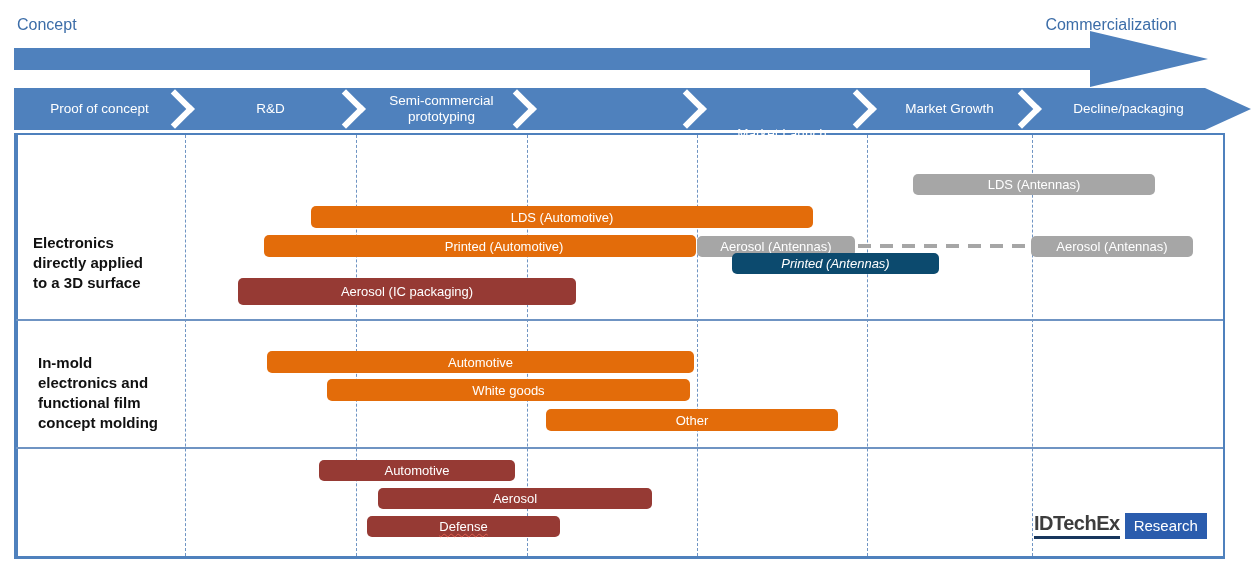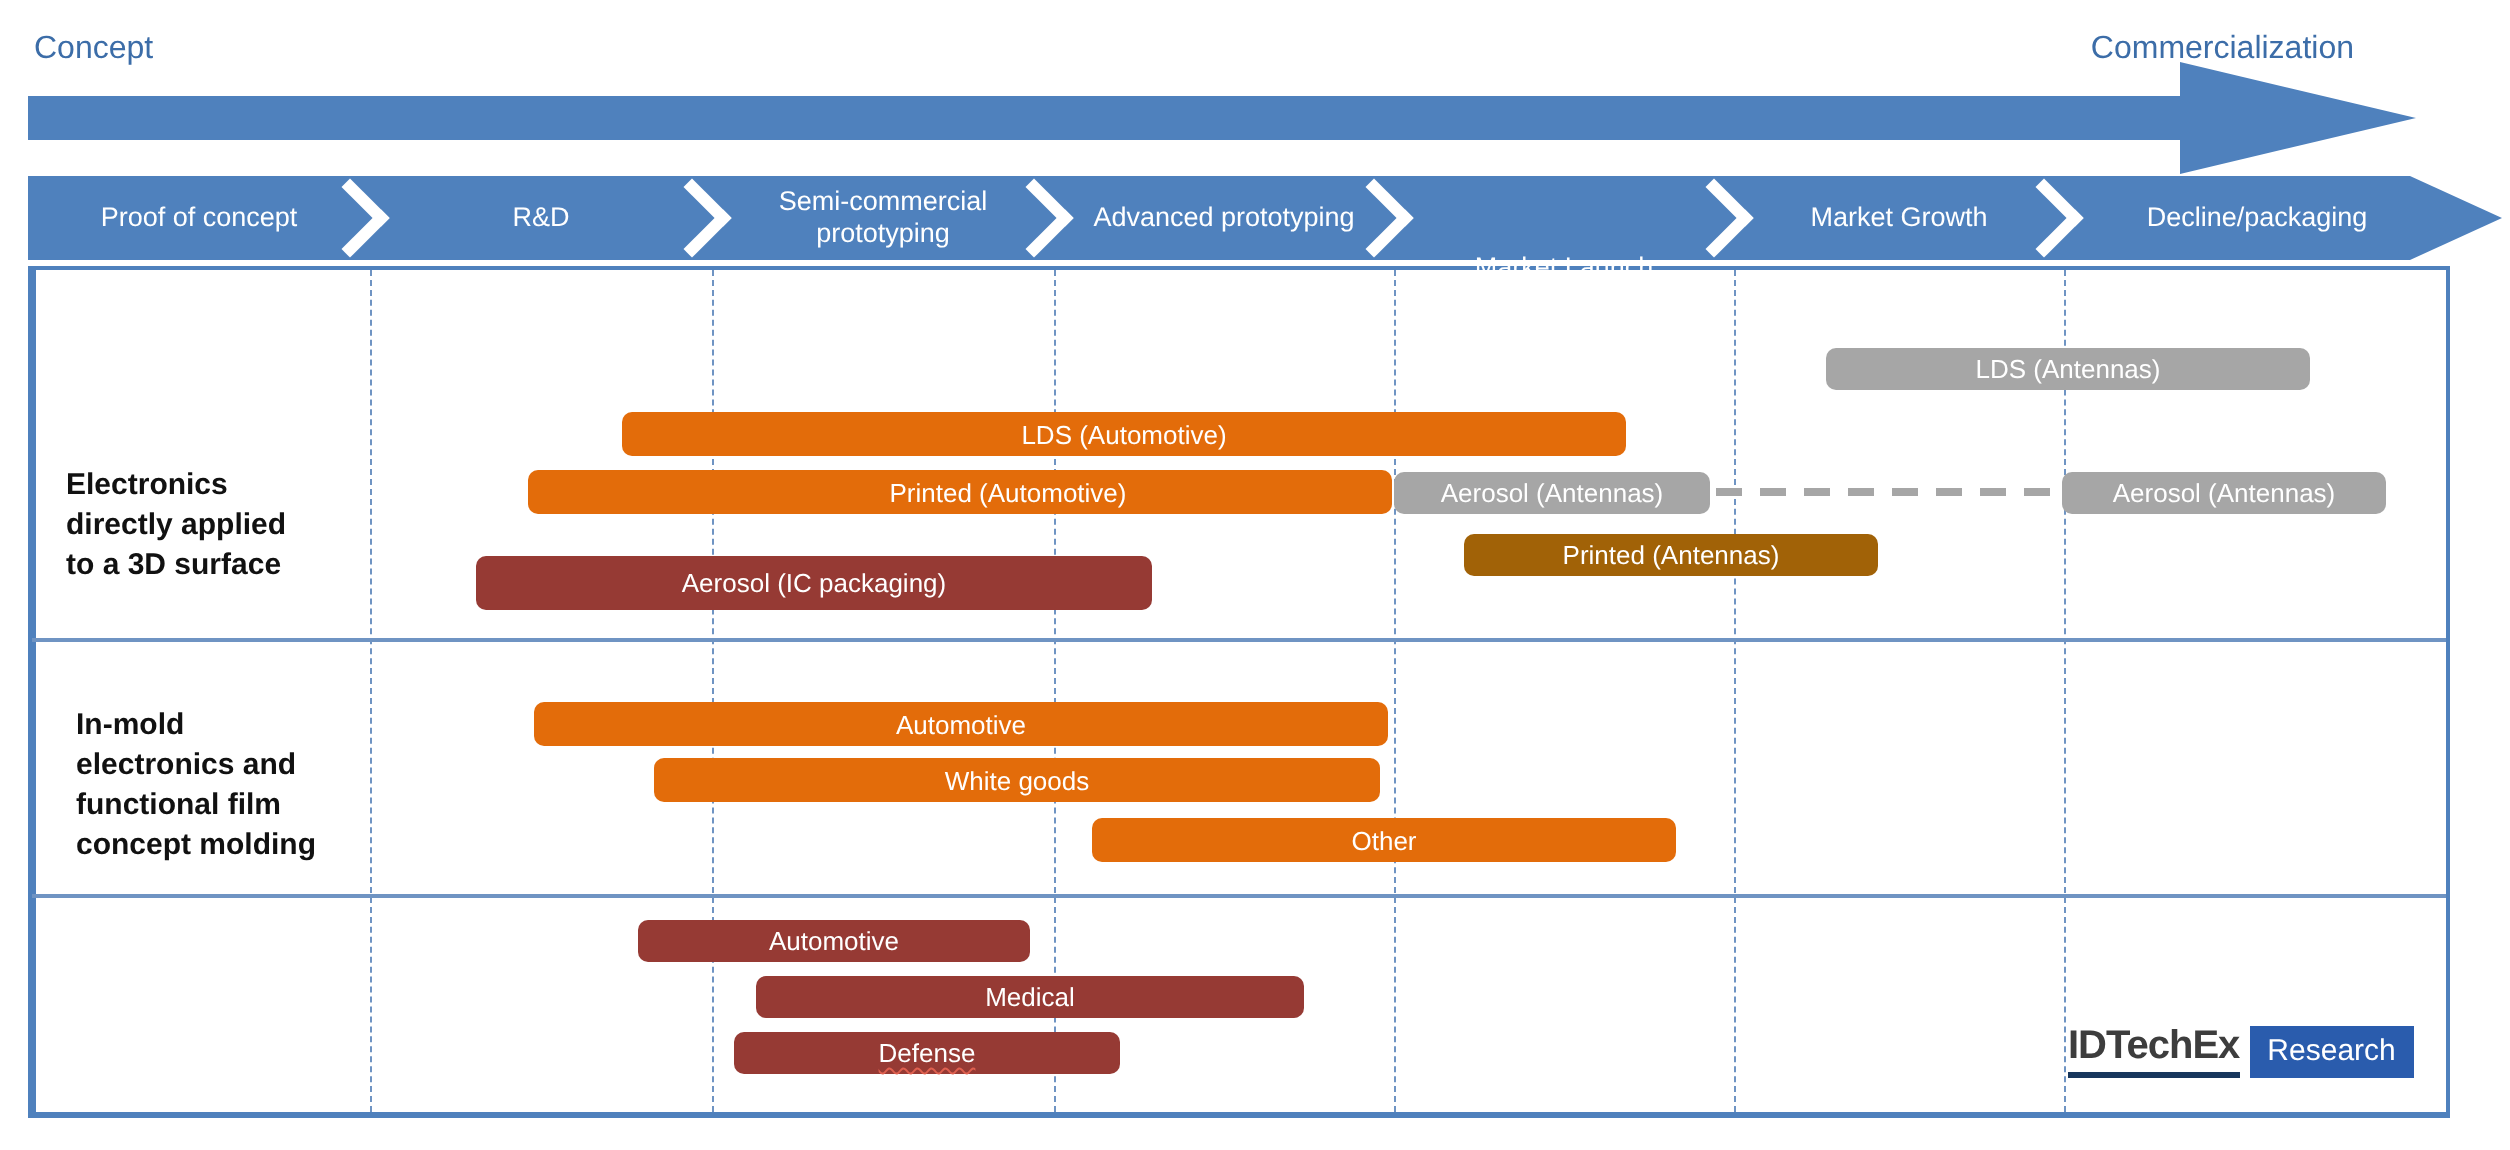--- a/index.html
+++ b/index.html
@@ -68,21 +68,20 @@
     <span class="logo-suffix">Research</span>
   </div>
 
 <div class="stage-cell" style="left: 14px; width: 171px;">Proof of concept</div>
     <div class="stage-cell" style="left: 185px; width: 171px;">R&amp;D</div>
     <div class="chevron" style="left: 161px;"></div>
     <div class="gridline" style="left: 185px;"></div>
     <div class="stage-cell" style="left: 356px; width: 171px;">Semi-commercial prototyping</div>
     <div class="chevron" style="left: 332px;"></div>
     <div class="gridline" style="left: 356px;"></div>
-    <div class="stage-cell" style="left: 527px; width: 170px;">Advanced prototyping</div>
     <div class="chevron" style="left: 503px;"></div>
     <div class="gridline" style="left: 527px;"></div>
     <div class="stage-cell" style="left: 697px; width: 170px; margin-top: 25px;">Market Launch</div>
     <div class="chevron" style="left: 673px;"></div>
     <div class="gridline" style="left: 697px;"></div>
     <div class="stage-cell" style="left: 867px; width: 165px;">Market Growth</div>
     <div class="chevron" style="left: 843px;"></div>
     <div class="gridline" style="left: 867px;"></div>
     <div class="stage-cell" style="left: 1032px; width: 193px;">Decline/packaging</div>
     <div class="chevron" style="left: 1008px;"></div>
@@ -90,30 +89,30 @@
     <div class="row-label" style="left: 33px; top: 233px;">
       <div>Electronics</div>
       <div>directly applied</div>
       <div>to a 3D surface</div>
     </div>
     <div class="bar" style="left: 913px; top: 174px; width: 242px; height: 21px; background: rgb(166, 166, 166);">LDS (Antennas)</div>
     <div class="bar" style="left: 311px; top: 206px; width: 502px; height: 22px; background: rgb(227, 108, 10);">LDS (Automotive)</div>
     <div class="bar" style="left: 264px; top: 235px; width: 384px; height: 22px; background: rgb(227, 108, 10); padding-left: 48px;">Printed (Automotive)</div>
     <div class="bar" style="left: 697px; top: 236px; width: 158px; height: 21px; background: rgb(166, 166, 166);">Aerosol (Antennas)</div>
     <div class="bar" style="left: 1031px; top: 236px; width: 162px; height: 21px; background: rgb(166, 166, 166);">Aerosol (Antennas)</div>
-    <div class="bar" style="left: 732px; top: 267px; width: 207px; height: 21px; background: #a16207;">Printed (Antennas)</div>
+    <div class="bar" style="left: 732px; top: 253px; width: 207px; height: 21px; background: #0c4a6e; font-style: italic;">Printed (Antennas)</div>
     <div class="bar" style="left: 238px; top: 278px; width: 338px; height: 27px; background: rgb(150, 58, 52);">Aerosol (IC packaging)</div>
     <div class="connector" style="left: 858px; top: 244px; width: 170px;"></div>
     <div class="separator" style="top: 319px;"></div>
     <div class="row-label" style="left: 38px; top: 353px;">
       <div>In-mold</div>
       <div>electronics and</div>
       <div>functional film</div>
       <div>concept molding</div>
     </div>
     <div class="bar" style="left: 267px; top: 351px; width: 427px; height: 22px; background: rgb(227, 108, 10);">Automotive</div>
     <div class="bar" style="left: 327px; top: 379px; width: 363px; height: 22px; background: rgb(227, 108, 10);">White goods</div>
     <div class="bar" style="left: 546px; top: 409px; width: 292px; height: 22px; background: rgb(227, 108, 10);">Other</div>
     <div class="separator" style="top: 447px;"></div>
     <div class="bar" style="left: 319px; top: 460px; width: 196px; height: 21px; background: rgb(150, 58, 52);">Automotive</div>
-    <div class="bar" style="left: 378px; top: 488px; width: 274px; height: 21px; background: rgb(150, 58, 52);">Medical</div>
+    <div class="bar" style="left: 378px; top: 488px; width: 274px; height: 21px; background: rgb(150, 58, 52);">Aerosol</div>
     <div class="bar squiggle" style="left: 367px; top: 516px; width: 193px; height: 21px; background: rgb(150, 58, 52);">Defense</div>
   </div>
 
 </body></html>

